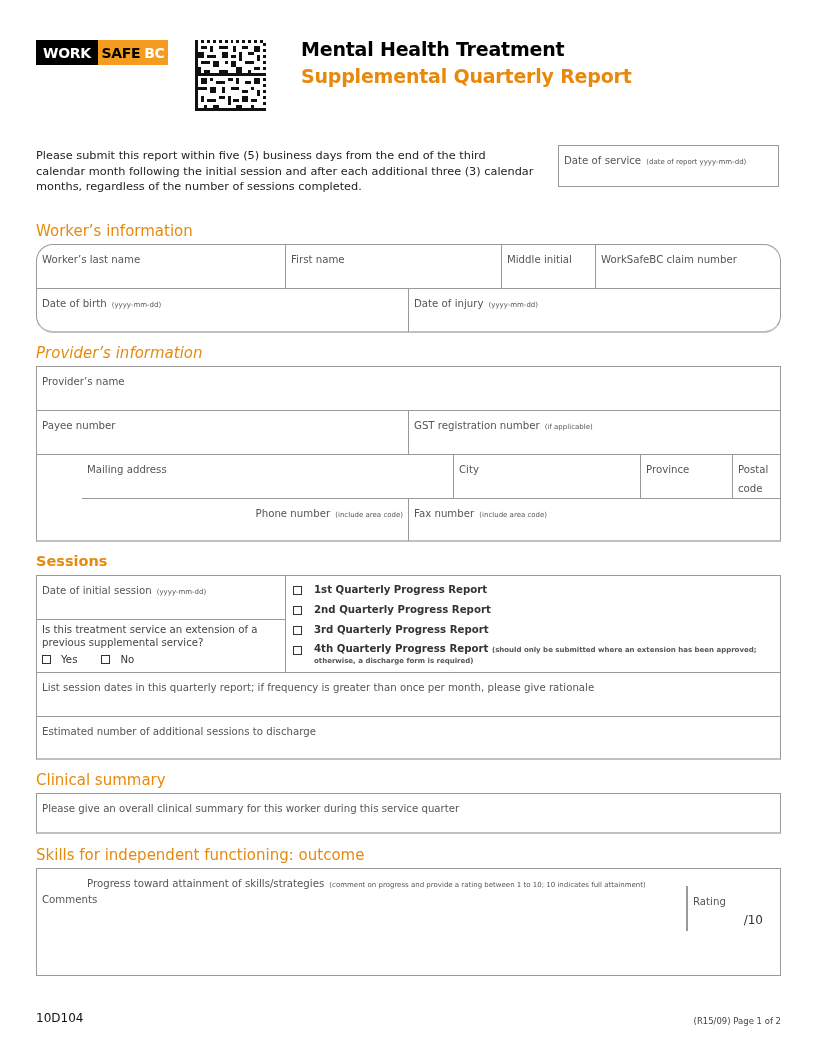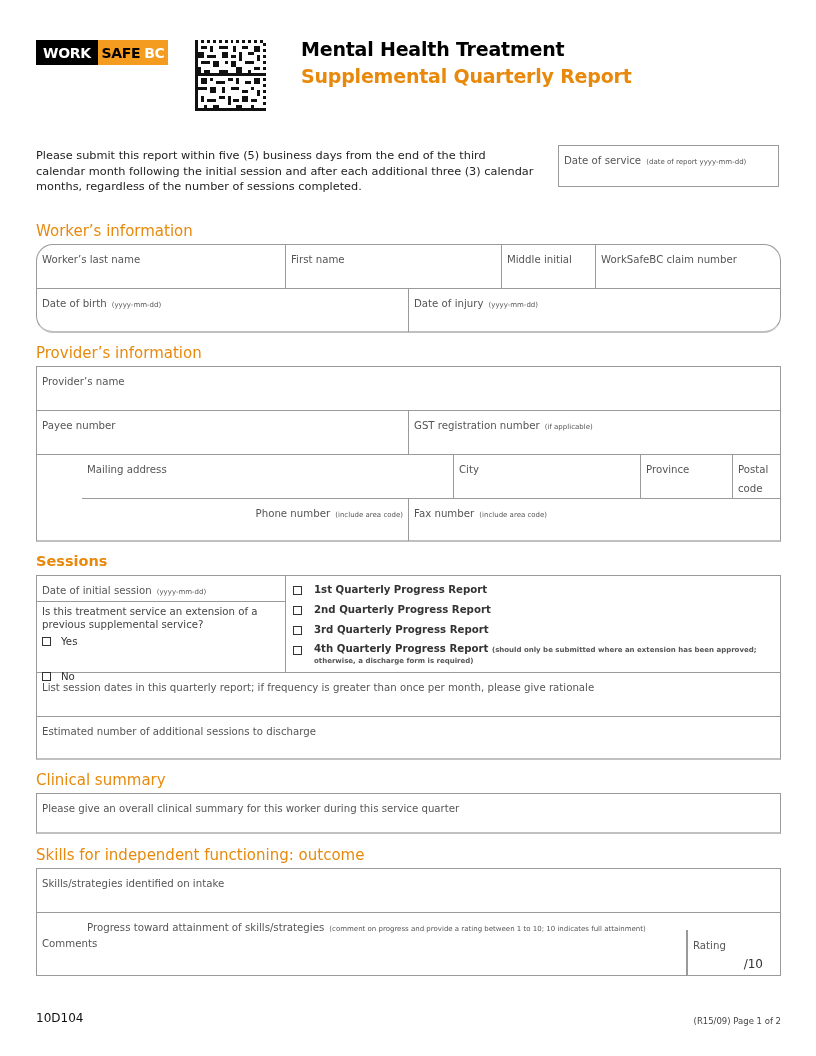--- a/index.html
+++ b/index.html
@@ -150,21 +150,21 @@
     <div class="cell" style="width:216px;"><span class="label">First name</span></div>
     <div class="cell" style="width:94px;"><span class="label">Middle initial</span></div>
     <div class="cell" style="flex:1;"><span class="label">WorkSafeBC claim number</span></div>
   </div>
   <div class="row" style="height:43px;">
     <div class="cell" style="width:372px;"><span class="label">Date of birth</span> <span class="hint">(yyyy-mm-dd)</span></div>
     <div class="cell" style="flex:1;"><span class="label">Date of injury</span> <span class="hint">(yyyy-mm-dd)</span></div>
   </div>
 </div>
 
-<div class="abs sec" style="top:344px;">Provider’s information</div>
+<div class="abs sec" style="top:344px;font-style:italic;">Provider’s information</div>
 <div class="abs grid" style="top:366px; height:176px;">
   <div class="row" style="height:44px;">
     <div class="cell" style="flex:1;"><span class="label">Provider’s name</span></div>
   </div>
   <div class="row" style="height:44px;">
     <div class="cell" style="width:372px;"><span class="label">Payee number</span></div>
     <div class="cell" style="flex:1;"><span class="label">GST registration number</span> <span class="hint">(if applicable)</span></div>
   </div>
   <div class="row" style="height:44px;margin-left:45px;">
     <div class="cell" style="width:372px;"><span class="label">Mailing address</span></div>
@@ -180,21 +180,21 @@
 
 <div class="abs sec" style="top:553px; font-weight:bold; font-size:14.5px;">Sessions</div>
 <div class="abs grid" style="top:575px; height:185px;">
   <div class="row" style="height:97px;">
     <div style="width:249px; display:flex; flex-direction:column; border-right:1px solid #9a9a9a; box-sizing:border-box;">
       <div class="cell" style="height:44px; border-right:none; border-bottom:1px solid #9a9a9a;">
         <span class="label">Date of initial session</span> <span class="hint">(yyyy-mm-dd)</span>
       </div>
       <div class="cell" style="flex:1; border-right:none;">
         <div class="label" style="line-height:13px; color:#444;">Is this treatment service an extension of a previous supplemental service?</div>
-        <div style="display:flex; gap:24px; margin-top:5px; font-size:10.2px; color:#333;flex-direction:column;">
+        <div style="display:flex; gap:24px; margin-top:5px; font-size:10.2px; color:#333;">
           <label style="display:flex; align-items:center;">
               <span class="cb" style="margin-right:10px; margin-top:0;"></span>
               <span>Yes</span>
             </label>
           <label style="display:flex; align-items:center;">
               <span class="cb" style="margin-right:10px; margin-top:0;"></span>
               <span>No</span>
             </label>
         </div>
       </div>
@@ -232,23 +232,20 @@
 
 <div class="abs sec" style="top:771px;">Clinical summary</div>
 <div class="abs grid" style="top:793px; height:41px;">
   <div class="row" style="height:39px;">
     <div class="cell" style="flex:1;"><span class="label">Please give an overall clinical summary for this worker during this service quarter</span></div>
   </div>
 </div>
 
 <div class="abs sec" style="top:846px;">Skills for independent functioning: outcome</div>
 <div class="abs grid" style="top:868px; height:108px; border-bottom:1px solid #9a9a9a;">
-  <div class="row" style="height:44px;">
-    <div class="cell" style="flex:1;"><span class="label">Skills/strategies identified on intake</span></div>
-  </div>
   <div style="height:62px; display:flex; flex-direction:column;">
     <div style="padding:3px 5px 0 5px; height:17px; box-sizing:border-box;margin-left:45px;">
       <span class="label">Progress toward attainment of skills/strategies</span>
       <span class="hint">(comment on progress and provide a rating between 1 to 10; 10 indicates full attainment)</span>
     </div>
     <div style="display:flex; flex:1;">
       <div class="cell" style="flex:1; padding-top:2px;"><span class="label">Comments</span></div>
       <div class="cell" style="width:93px; border-right:none; border-left:1px solid #9a9a9a; position:relative; padding-top:4px;">
         <span class="label">Rating</span>
         <span style="position:absolute; right:17px; bottom:4px; font-size:12px; color:#333;">/10</span>

